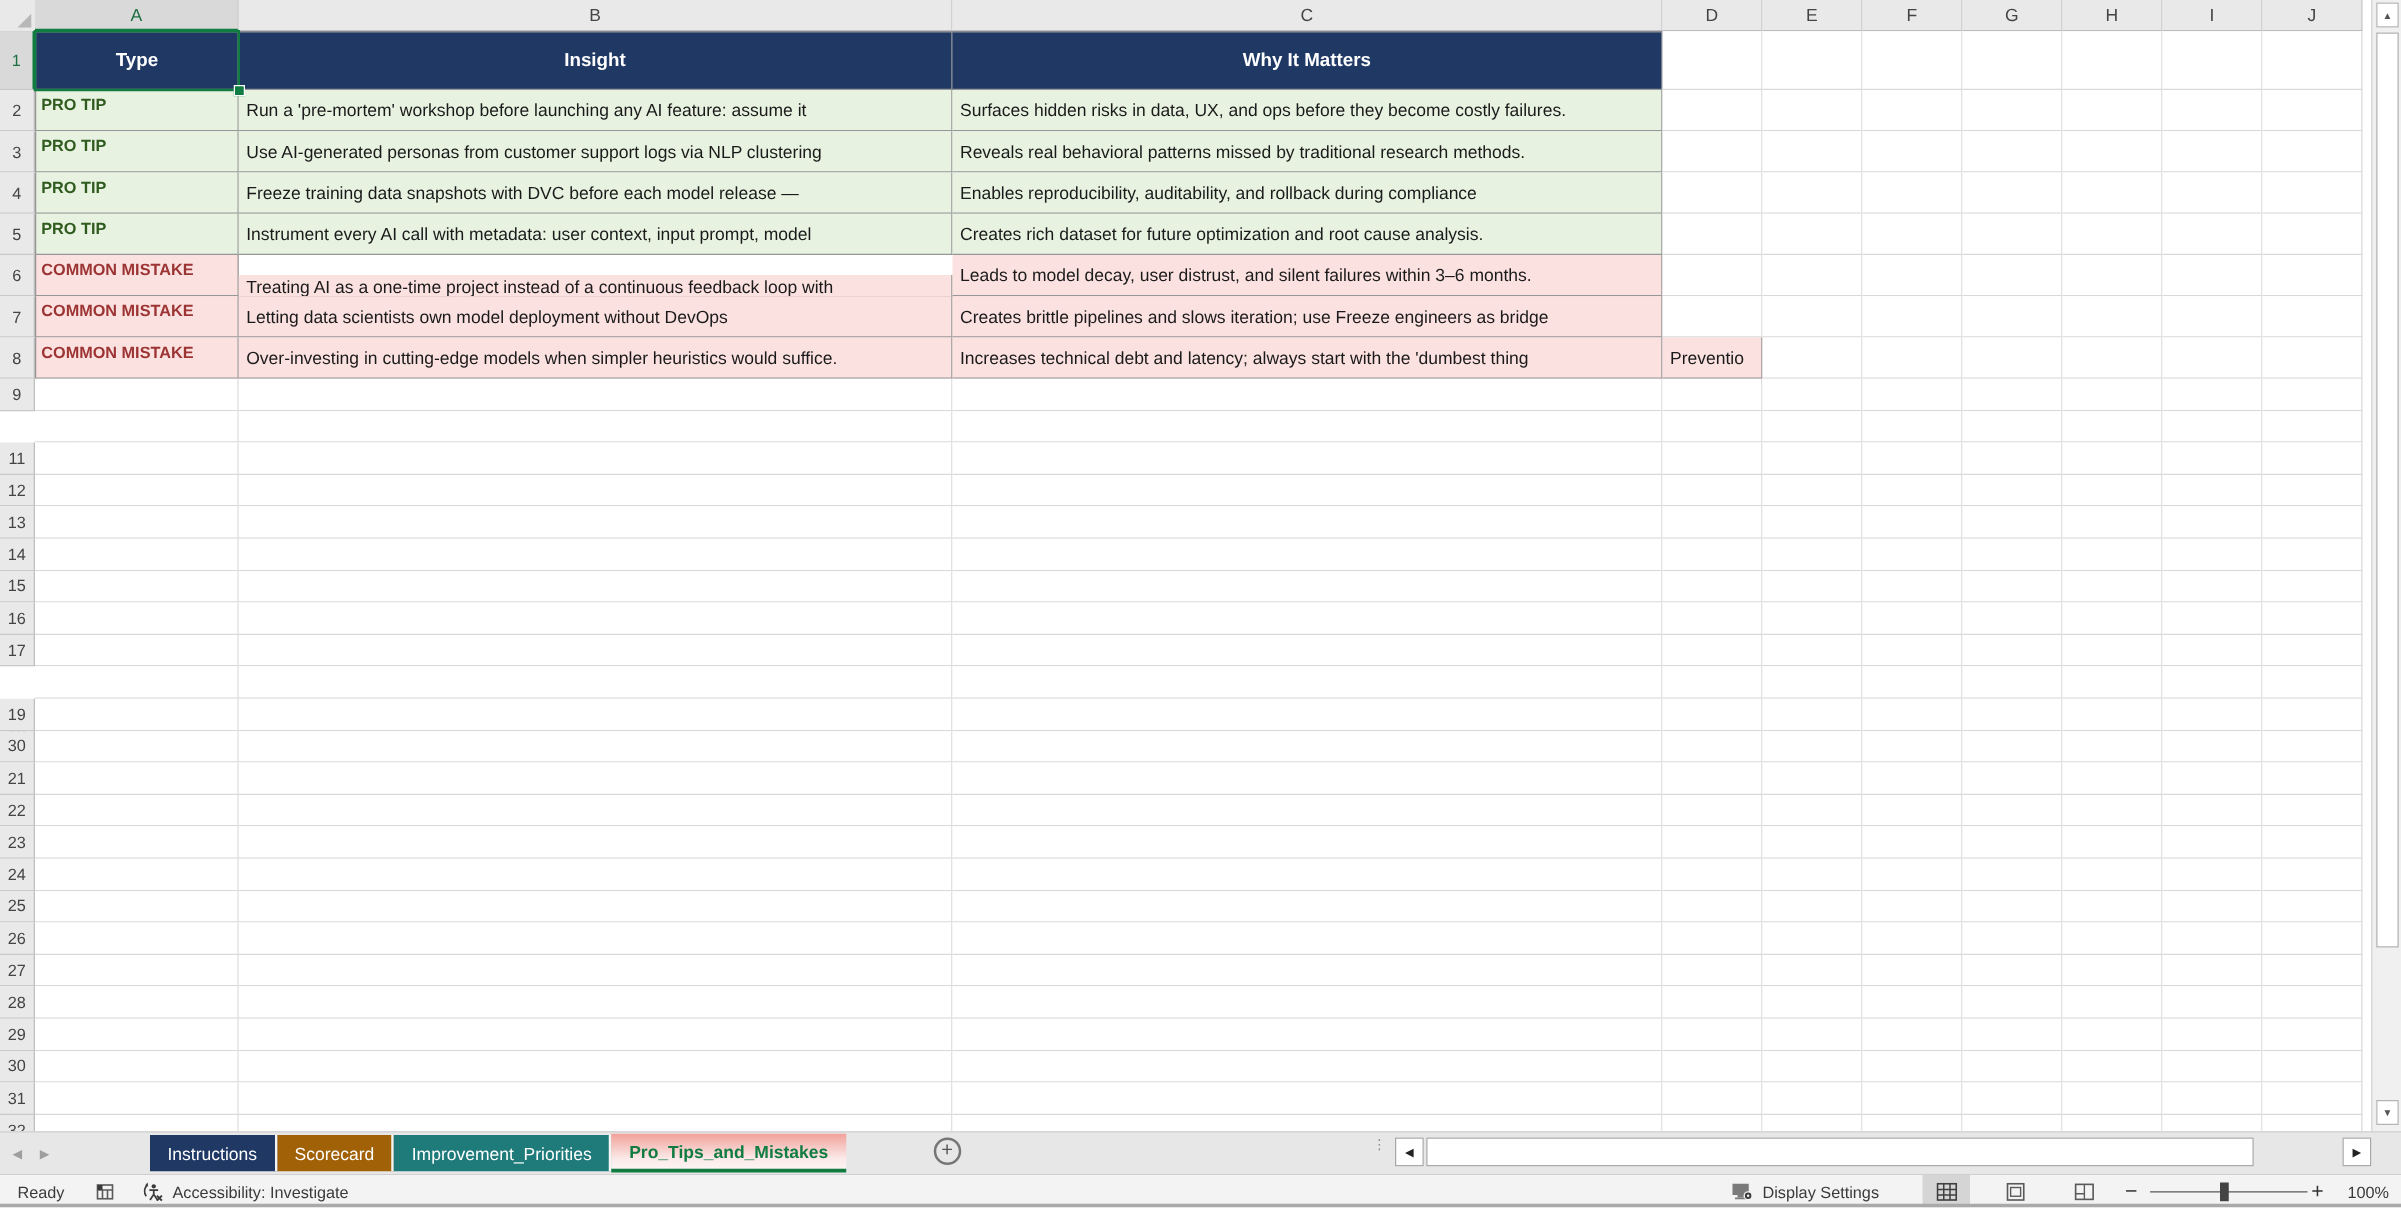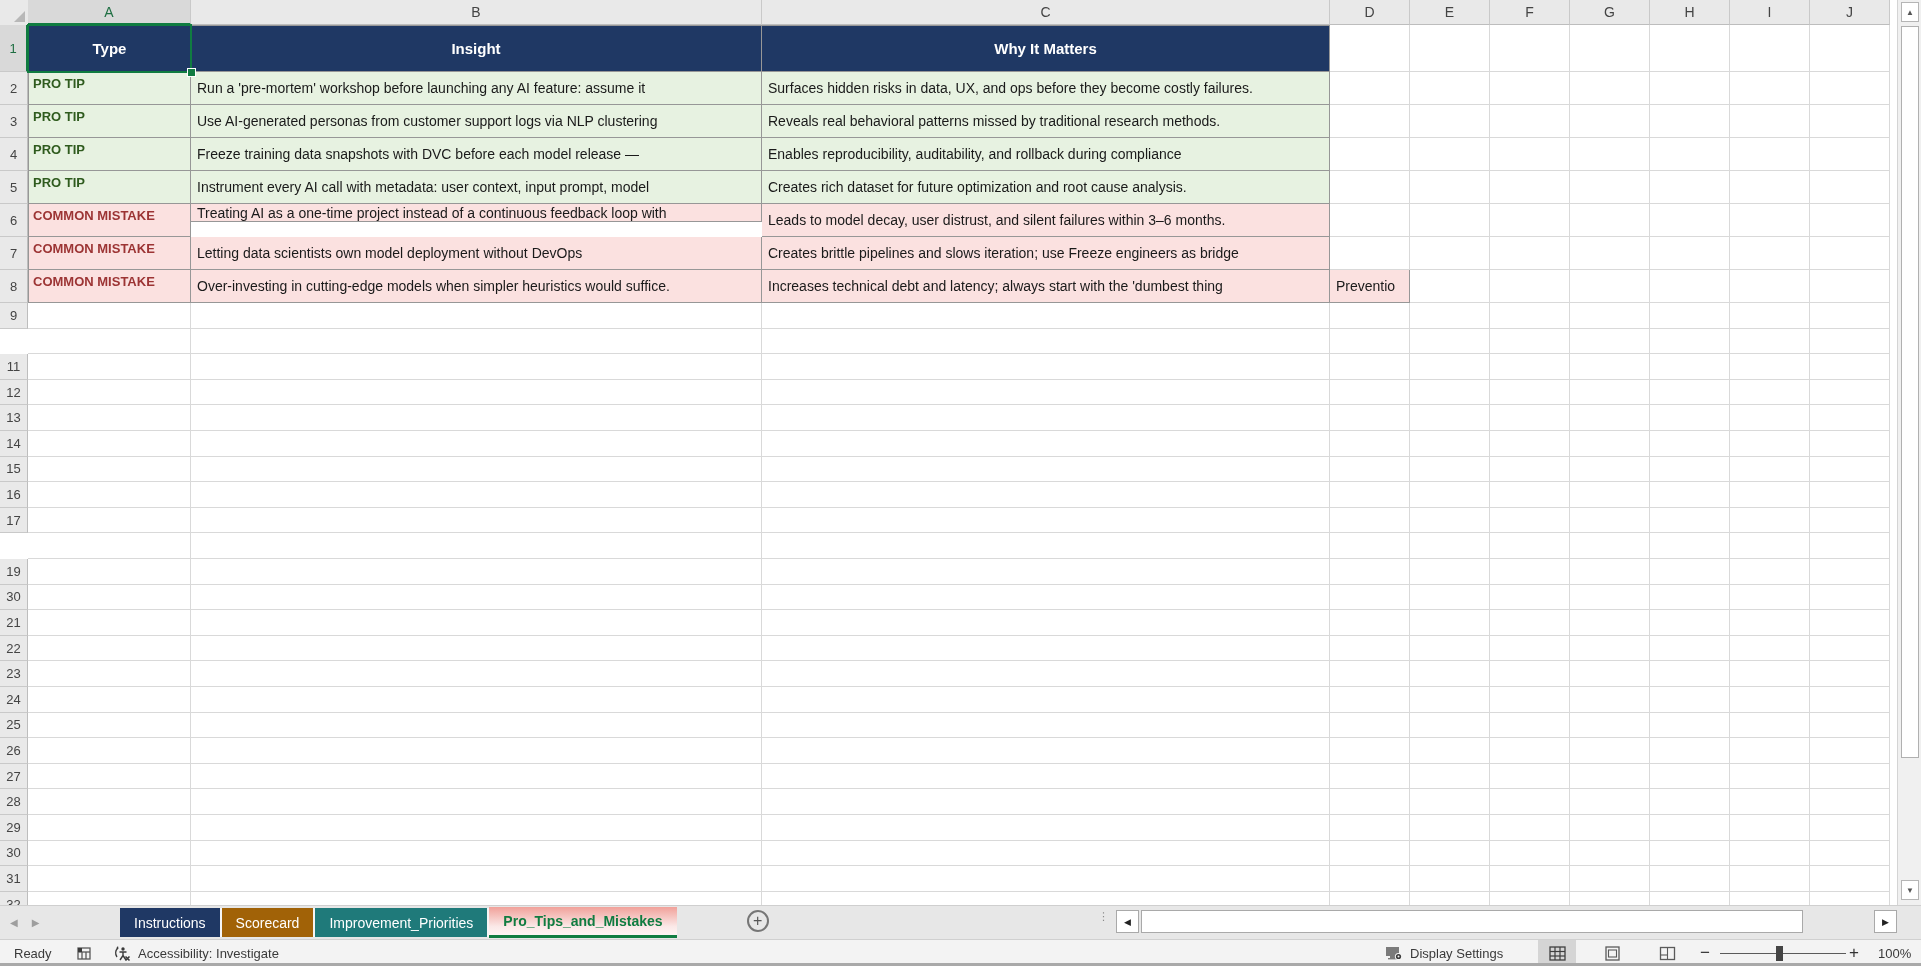--- a/index.html
+++ b/index.html
@@ -175,21 +175,21 @@
         <div class="cell tb tip-fill" style="left: 191px; top: 171px; width: 571px; height: 33px;">Instrument every AI call with metadata: user context, input prompt, model</div>
         <div class="cell tb tip-fill" style="left: 762px; top: 171px; width: 568px; height: 33px;">Creates rich dataset for future optimization and root cause analysis.</div>
         <div class="cell gl" style="left: 1330px; top: 171px; width: 80px; height: 33px;"></div>
         <div class="cell gl" style="left: 1410px; top: 171px; width: 80px; height: 33px;"></div>
         <div class="cell gl" style="left: 1490px; top: 171px; width: 80px; height: 33px;"></div>
         <div class="cell gl" style="left: 1570px; top: 171px; width: 80px; height: 33px;"></div>
         <div class="cell gl" style="left: 1650px; top: 171px; width: 80px; height: 33px;"></div>
         <div class="cell gl" style="left: 1730px; top: 171px; width: 80px; height: 33px;"></div>
         <div class="cell gl" style="left: 1810px; top: 171px; width: 80px; height: 33px;"></div>
         <div class="cell tb bl typec mistake" style="left: 28px; top: 204px; width: 163px; height: 33px;">COMMON MISTAKE</div>
-        <div class="cell tb mistake-fill" style="left: 191px; top: 204px; width: 571px; height: 18px;">Treating AI as a one-time project instead of a continuous feedback loop with</div>
+        <div class="cell tb mistake-fill" style="left: 191px; top: 220px; width: 571px; height: 18px;">Treating AI as a one-time project instead of a continuous feedback loop with</div>
         <div class="cell tb mistake-fill" style="left: 762px; top: 204px; width: 568px; height: 33px;">Leads to model decay, user distrust, and silent failures within 3–6 months.</div>
         <div class="cell gl" style="left: 1330px; top: 204px; width: 80px; height: 33px;"></div>
         <div class="cell gl" style="left: 1410px; top: 204px; width: 80px; height: 33px;"></div>
         <div class="cell gl" style="left: 1490px; top: 204px; width: 80px; height: 33px;"></div>
         <div class="cell gl" style="left: 1570px; top: 204px; width: 80px; height: 33px;"></div>
         <div class="cell gl" style="left: 1650px; top: 204px; width: 80px; height: 33px;"></div>
         <div class="cell gl" style="left: 1730px; top: 204px; width: 80px; height: 33px;"></div>
         <div class="cell gl" style="left: 1810px; top: 204px; width: 80px; height: 33px;"></div>
         <div class="cell tb bl typec mistake" style="left: 28px; top: 237px; width: 163px; height: 33px;">COMMON MISTAKE</div>
         <div class="cell tb mistake-fill" style="left: 191px; top: 237px; width: 571px; height: 33px;">Letting data scientists own model deployment without DevOps</div>

